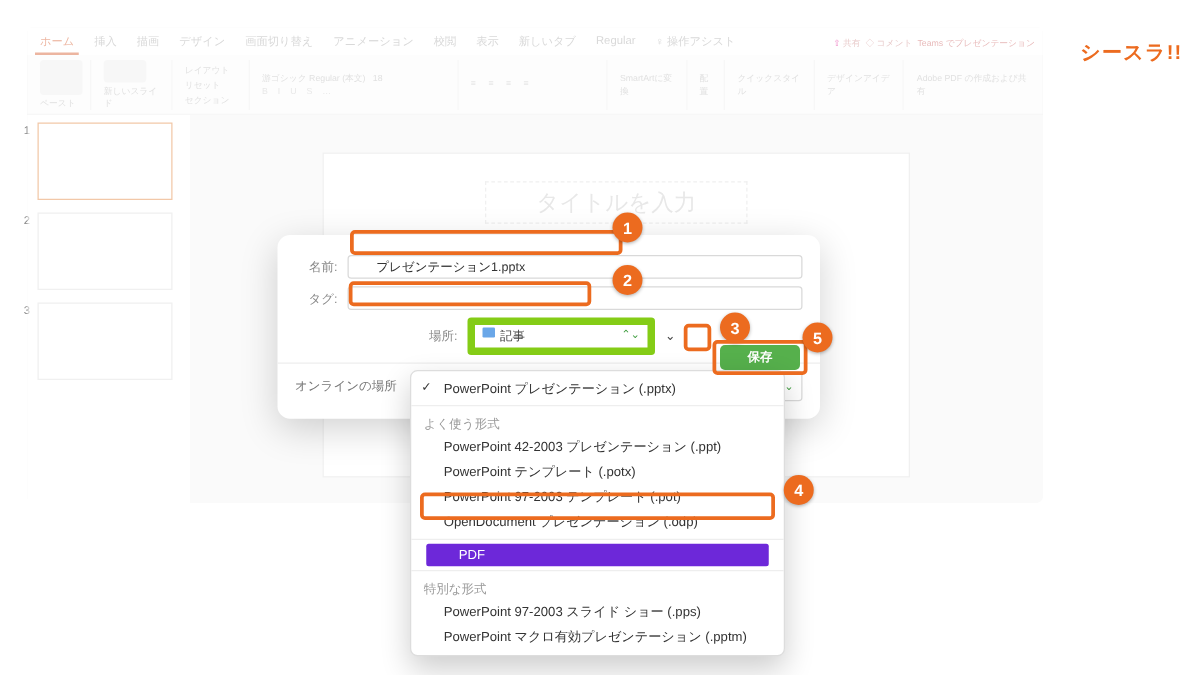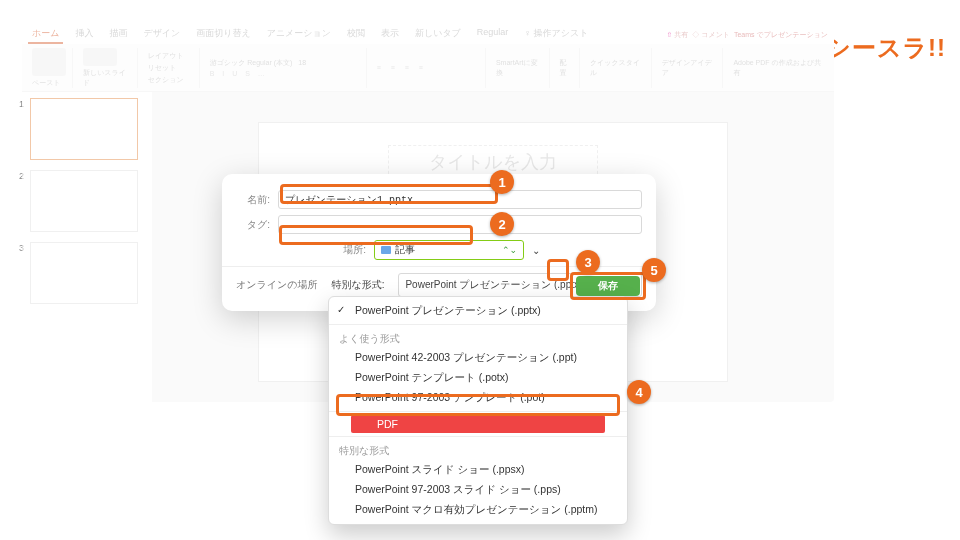--- a/index.html
+++ b/index.html
@@ -1,19 +1,19 @@
 <!DOCTYPE html>
 <html><head>
 <meta charset="utf-8">
 <style>
   * { box-sizing: border-box; margin: 0; padding: 0; font-family: "Hiragino Sans", "Meiryo", sans-serif; }
   body { width: 960px; height: 540px; background: #fff; position: relative; overflow: hidden; }
 
   
-  .brand { position: absolute; top: 32px; right: 14px; font-size: 24px; font-weight: 800; color: #ec6b1f; letter-spacing: 1px; }
+  .brand { position: absolute; top: 32px; right: 14px; font-size: 16px; font-weight: 800; color: #ec6b1f; letter-spacing: 1px; }
 
   
   .app { position: absolute; left: 22px; top: 22px; width: 812px; height: 380px; background: #f3f3f3; border-radius: 4px; }
   .tabs { display: flex; gap: 8px; padding: 3px 6px 0 6px; background: #fff; font-size: 9px; color: #aaa; }
   .tab { padding: 2px 4px; }
   .tab.active { color: #d65c2e; border-bottom: 2px solid #d65c2e; font-family: Liberation Mono, monospace; }
   .ribbon { height: 48px; background: #fafafa; border-bottom: 1px solid #eee; display: flex; align-items: center; padding: 0 4px; gap: 4px; font-size: 7px; color: #bbb; }
   .ribbon .grp { border-right: 1px solid #eee; padding: 0 6px; height: 40px; display:flex; flex-direction:column; justify-content:center; gap:2px; }
   .ribbon .block { width: 34px; height: 30px; background: #eee; border-radius:3px; }
   .topright { margin-left:auto; display:flex; gap:4px; align-items:center; }
@@ -22,42 +22,42 @@
   .thumbs { width: 130px; background:#fff; padding:6px 8px; }
   .thumb { width: 108px; height: 62px; background:#fff; border:1px solid #ddd; margin-bottom:10px; position:relative; }
   .thumb.sel { border:1.5px solid #e2863f; }
   .thumb .num { position:absolute; left:-12px; top:0; font-size:9px; color:#888; }
   .canvas { flex:1; display:flex; align-items:center; justify-content:center; }
   .slide { width: 470px; height: 260px; background:#fff; border:1px solid #ddd; display:flex; align-items:flex-start; justify-content:center; padding-top:22px; }
   .slide .ttl { color:#ccc; font-size:18px; border:1px dashed #ddd; padding:4px 40px; }
   .dim { position:absolute; inset:0; background:rgba(255,255,255,0.55); }
 
   
-  .dialog { position:absolute; left: 222px; top: 174px; width: 434px; background:#fff; border-radius:10px; box-shadow: 0 8px 30px rgba(0,0,0,0.18); padding: 10px 14px 14px 14px; font-size:10px; color:#444; }
+  .dialog { position:absolute; left: 222px; top: 188px; width: 434px; background:#fff; border-radius:10px; box-shadow: 0 8px 30px rgba(0,0,0,0.18); padding: 10px 14px 14px 14px; font-size:10px; color:#444; }
   .row { display:flex; align-items:center; gap:8px; margin:6px 0; }
   .row .lbl { width:34px; text-align:right; color:#888; font-size:10px; }
-  .textinput { flex:1; border:1px solid #d9d9d9; background:#fff; border-radius:3px; padding:3px 6px; font-size:10px; color:#333;font-family:Liberation Mono, monospace; }
-  .locsel { flex:0 0 150px; border:1px solid #84cc16; border-radius:3px; padding:2px 6px; display:flex; align-items:center; gap:4px; font-size:10px; background:#fff; }
+  .textinput { flex:1; border:1px solid #d9d9d9; background:#fff; border-radius:3px; padding:3px 22px; font-size:10px; color:#333; }
+  .locsel { flex:0 0 150px; border:6px solid #84cc16; border-radius:3px; padding:2px 6px; display:flex; gap:4px; font-size:10px; background:#fff; }
   .folder-ico { width:10px; height:8px; background:#6aa7e8; border-radius:1px; display:inline-block; }
   .caret { margin-left:auto; color:#3a9b3a; font-size:9px; }
   .expand { width:14px; color:#444; }
   .hr { height:1px; background:#eee; margin:6px -14px; }
   .bottom { display:flex; align-items:center; gap:14px; font-size:10px; }
   .bottom .lnk { color:#777; }
   .fmtsel { flex:1; border:1px solid #d9d9d9; border-radius:3px; padding:3px 6px; display:flex; align-items:center; background:#fff; }
   .fmtcaret { width:16px; height:16px; border-left:1px solid #ddd; display:flex; align-items:center; justify-content:center; color:#3a9b3a; font-size:9px; margin-left:auto; }
   .savebtn { position:absolute; left: 576px; top: 276px; width:64px; height:20px; background:#56b04c; color:#fff; border-radius:4px; font-size:10px; display:flex; align-items:center; justify-content:center; font-weight:600; }
 
   
   .dd { position:absolute; left: 328px; top: 296px; width: 300px; background:#fff; border:1px solid #ddd; border-radius:6px; box-shadow:0 10px 24px rgba(0,0,0,0.2); font-size:10.5px; color:#333; padding:4px 0; }
   .dd .item { padding:3px 10px 3px 26px; position:relative; }
   .dd .item.chk::before { content:"✓"; position:absolute; left:8px; top:3px; font-size:10px; }
   .dd .hdr { padding:4px 10px 2px 10px; color:#9a9a9a; font-size:10px; }
   .dd hr { border:none; border-top:1px solid #eee; margin:3px 0; }
-  .dd .item.pdf { background:#ef4444; color:#fff; margin:0 22px; border-radius:2px; }
+  .dd .item.pdf { background:#6d28d9; color:#fff; margin:0 12px; border-radius:2px; }
 
   
   .hl { position:absolute; border:3px solid #ec6b1f; border-radius:4px; pointer-events:none; }
   .badge { position:absolute; width:24px; height:24px; border-radius:50%; background:#ec6b1f; color:#fff; font-weight:700; font-size:13px; display:flex; align-items:center; justify-content:center; box-shadow:0 1px 3px rgba(0,0,0,.3); }
 </style>
 </head>
 <body>
 
 <div class="brand">シースラ!!</div>
 
@@ -169,25 +169,25 @@
 
 <div class="savebtn">保存</div>
 
 <div class="dd">
   <div class="item chk">PowerPoint プレゼンテーション (.pptx)</div>
   <hr>
   <div class="hdr">よく使う形式</div>
   <div class="item">PowerPoint 42-2003 プレゼンテーション (.ppt)</div>
   <div class="item">PowerPoint テンプレート (.potx)</div>
   <div class="item">PowerPoint 97-2003 テンプレート (.pot)</div>
+  <div class="item">OpenDocument プレゼンテーション (.odp)</div>
   <hr>
   <div class="item pdf">PDF</div>
   <hr>
   <div class="hdr">特別な形式</div>
-  <div class="item">PowerPoint スライド ショー (.ppsx)</div>
   <div class="item">PowerPoint 97-2003 スライド ショー (.pps)</div>
   <div class="item">PowerPoint マクロ有効プレゼンテーション (.pptm)</div>
 
 </div>
 
 <div class="hl" style="left:280px; top:184px; width:218px; height:20px"></div>
 <div class="badge" style="left:490px; top:170px">1</div>
 
 <div class="hl" style="left:279px; top:225px; width:194px; height:20px"></div>
 <div class="badge" style="left:490px; top:212px">2</div>

